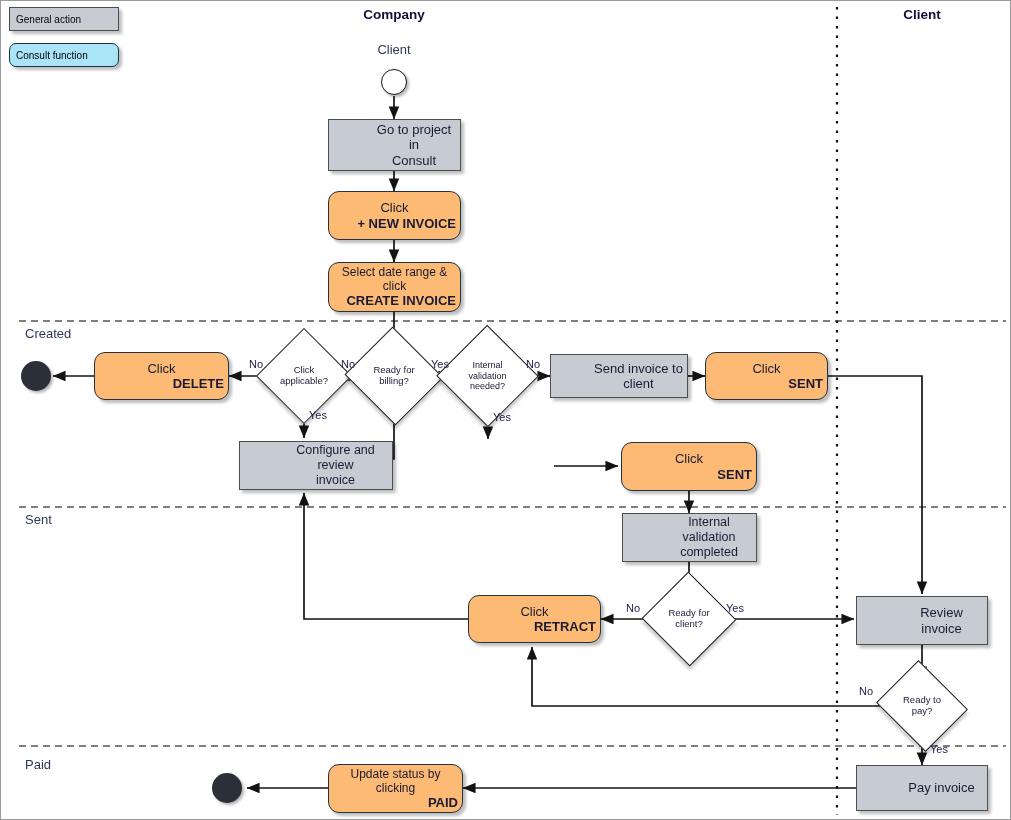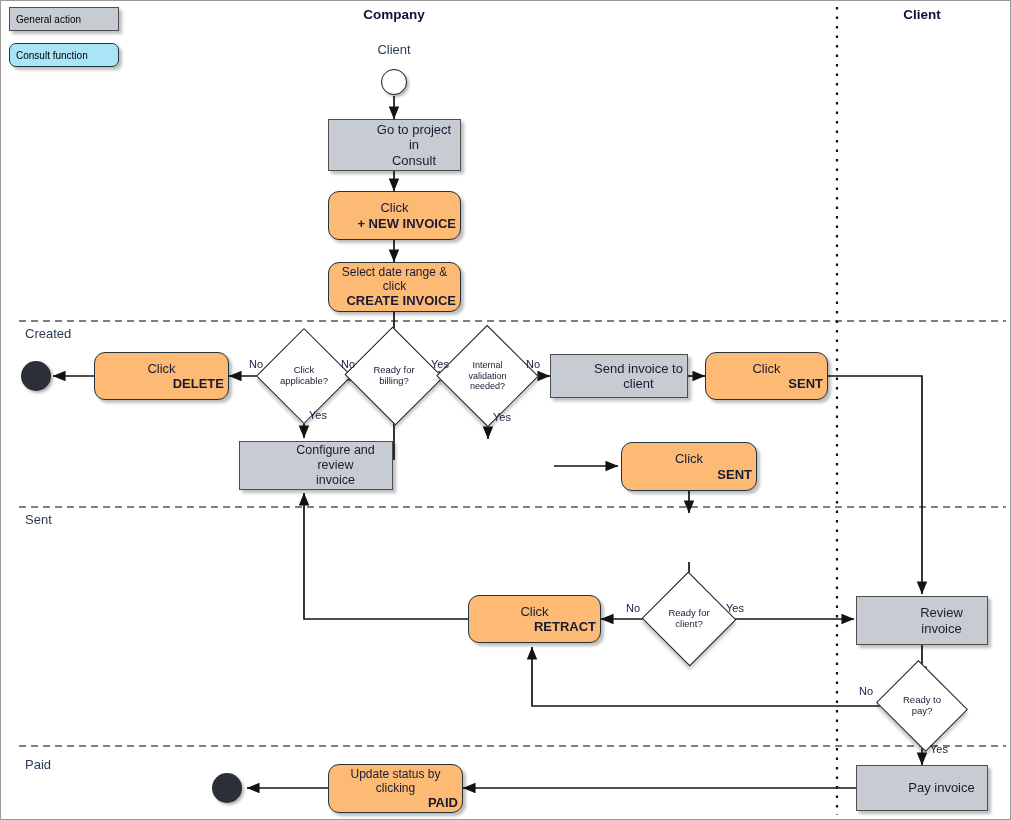--- a/index.html
+++ b/index.html
@@ -316,20 +316,26 @@
   </div>
 
 
   <div class="node blue" style="left:620px; top:441px; width:136px; height:49px;">
     <div class="inner">
       <div>Click</div>
       <div class="b">SENT</div>
     </div>
   </div>
 
+  <div class="node gray" style="left:621px; top:512px; width:135px; height:49px;">
+    <div class="inner" style="font-size:12.5px;">
+      <div>Internal validation</div>
+      <div>completed</div>
+    </div>
+  </div>
 
   <div class="diamond" style="left:654px; top:585px; width:68px; height:66px;">
     <div class="dshape"></div>
     <div class="dtext">
       <div>Ready for</div>
       <div>client?</div>
     </div>
   </div>
   <div class="edgelabel" style="left:625px; top:601px;">No</div>
   <div class="edgelabel" style="left:725px; top:601px;">Yes</div>

